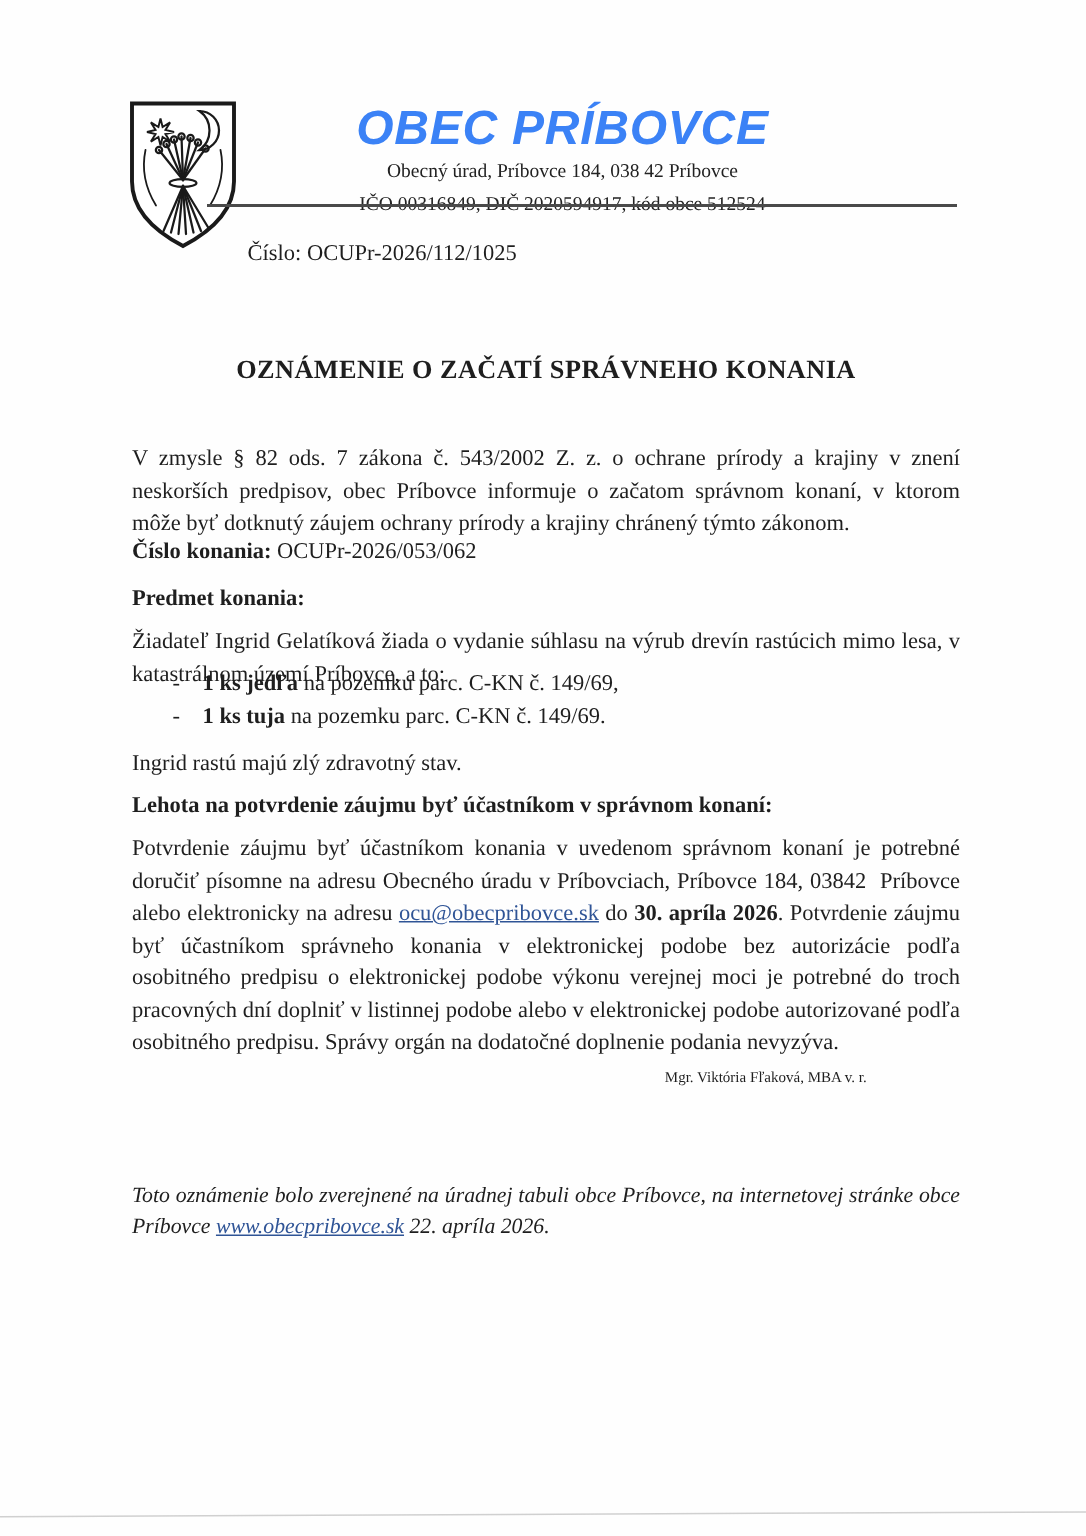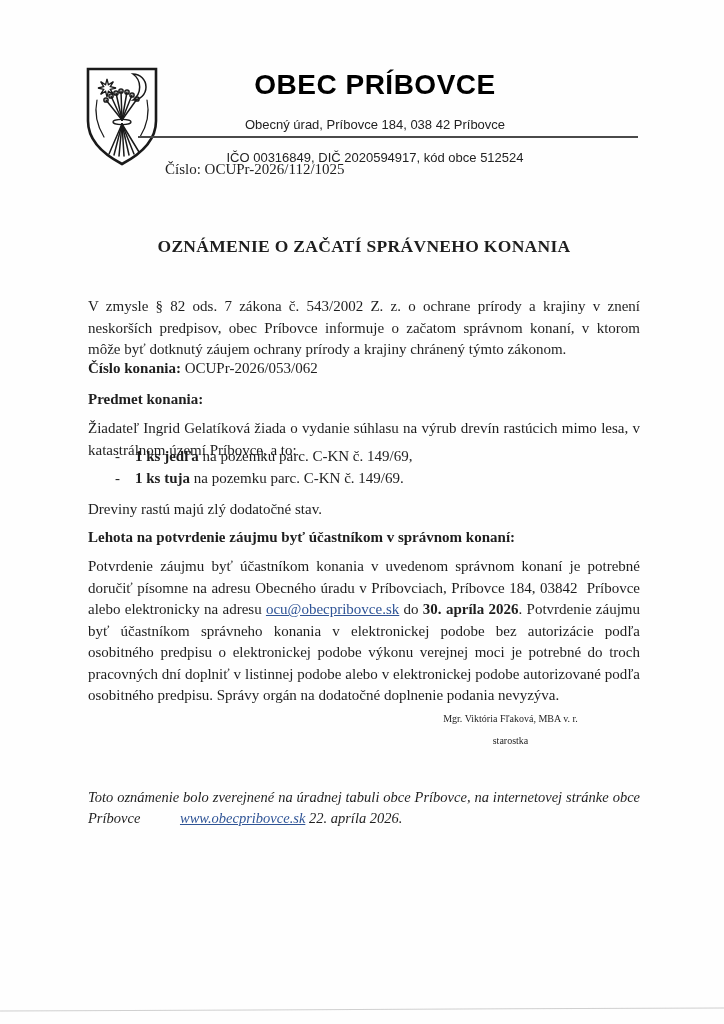--- a/index.html
+++ b/index.html
@@ -5,22 +5,22 @@
   html,body { margin:0; padding:0; background:#d9d9d9; }
   .page {
     position:relative; width:724px; height:1024px; margin:0 auto;
     background:#fefefe; overflow:hidden;
     font-family:"Liberation Serif", serif; color:#1e1e1e;
   }
   
   .crest { position:absolute; left:82px; top:64px; width:80px; height:106px; }
   .header-block { position:absolute; left:100px; right:74px; top:70px; text-align:center;
                   font-family:"Liberation Sans", sans-serif; }
-  .muni-name { font-size:28px; font-weight:bold; letter-spacing:0.5px; color:#000000; line-height:30px; }
-  .muni-sub  { font-size:13px; line-height:17px; margin-top:16px; color:#222; }
+  .muni-name { font-size:32px; font-weight:bold; letter-spacing:0.5px; color:#3b82f6; line-height:30px;font-style:italic; }
+  .muni-sub  { font-size:13px; line-height:17px; margin-top:5px; color:#222;font-family:Liberation Serif, serif; }
   .head-rule { position:absolute; left:138px; top:136px; width:500px; height:0;
                border-top:2px solid #4a4a4a; }
   .ref-num  { position:absolute; left:165px; top:161px; font-size:15px; }
   .ref-date { position:absolute; left:430px; top:161px; font-size:15px; }
 
   
   .blk { position:absolute; left:88px; width:552px; font-size:15px; line-height:21.5px; }
   .jst { text-align:justify; }
   .doc-title { top:236px; text-align:center; font-weight:bold; font-size:17.5px; letter-spacing:0.3px; }
   .p-intro   { top:296px; }
@@ -30,21 +30,21 @@
   .tree-list { top:446px; }
   .list-item { display:flex; line-height:21.5px; }
   .dash      { width:20px; margin-left:27px; flex:0 0 auto; }
   .p-note    { top:499px; }
   .h-deadline{ top:527px; font-weight:bold; }
   .p-deadline{ top:556px; }
   .doc-link  { color:#2f5496; text-decoration:underline; }
   .sig-block { position:absolute; left:388px; top:708px; width:245px; text-align:center;
                font-size:10px; line-height:21.5px; }
   .foot-note { top:787px; font-style:italic; font-size:14.5px; line-height:21px; }
-  .foot-note a { font-style:italic;margin-left:36px; }
+  .foot-note a { font-style:italic; }
   
   .scan-line { position:absolute; left:-6px; top:1009px; width:740px; height:1px;
                background:#c4c4c4; transform:rotate(-0.25deg); opacity:0.8; }
   b { font-weight:bold; }
 </style>
 </head>
 <body>
 
 <div class="page">
 
@@ -104,26 +104,25 @@
     <div class="list-item">
       <span class="dash">-</span>
       <span><b>1 ks jedľa</b><span> na pozemku parc. C-KN č. 149/69,</span></span>
     </div>
     <div class="list-item">
       <span class="dash">-</span>
       <span><b>1 ks tuja</b><span> na pozemku parc. C-KN č. 149/69.</span></span>
     </div>
   </div>
 
-  <div class="blk p-note">Dreviny rastú majú zlý dodatočné stav.</div>
+  <div class="blk p-note">Ingrid rastú majú zlý zdravotný stav.</div>
 
   <div class="blk h-deadline">Lehota na potvrdenie záujmu byť účastníkom v správnom konaní:</div>
   <div class="blk jst p-deadline"><span>Potvrdenie záujmu byť účastníkom konania v uvedenom správnom konaní je potrebné doručiť písomne na adresu Obecného úradu v Príbovciach, Príbovce 184, 03842&nbsp; Príbovce alebo elektronicky na adresu </span><a href="#" class="doc-link">ocu@obecpribovce.sk</a><span> do </span><b>30. apríla 2026</b><span>. Potvrdenie záujmu byť účastníkom správneho konania v elektronickej podobe bez autorizácie podľa osobitného predpisu o elektronickej podobe výkonu verejnej moci je potrebné do troch pracovných dní doplniť v listinnej podobe alebo v elektronickej podobe autorizované podľa osobitného predpisu. Správy orgán na dodatočné doplnenie podania nevyzýva.</span></div>
 
   <div class="sig-block">
     <div>Mgr. Viktória Fľaková, MBA v. r.</div>
-    <div>starostka</div>
   </div>
 
   <div class="blk jst foot-note"><span>Toto oznámenie bolo zverejnené na úradnej tabuli obce Príbovce, na internetovej stránke obce Príbovce </span><a href="#" class="doc-link">www.obecpribovce.sk</a><span> 22. apríla 2026.</span></div>
 
   <div class="scan-line"></div>
 </div>
 
 </body></html>

